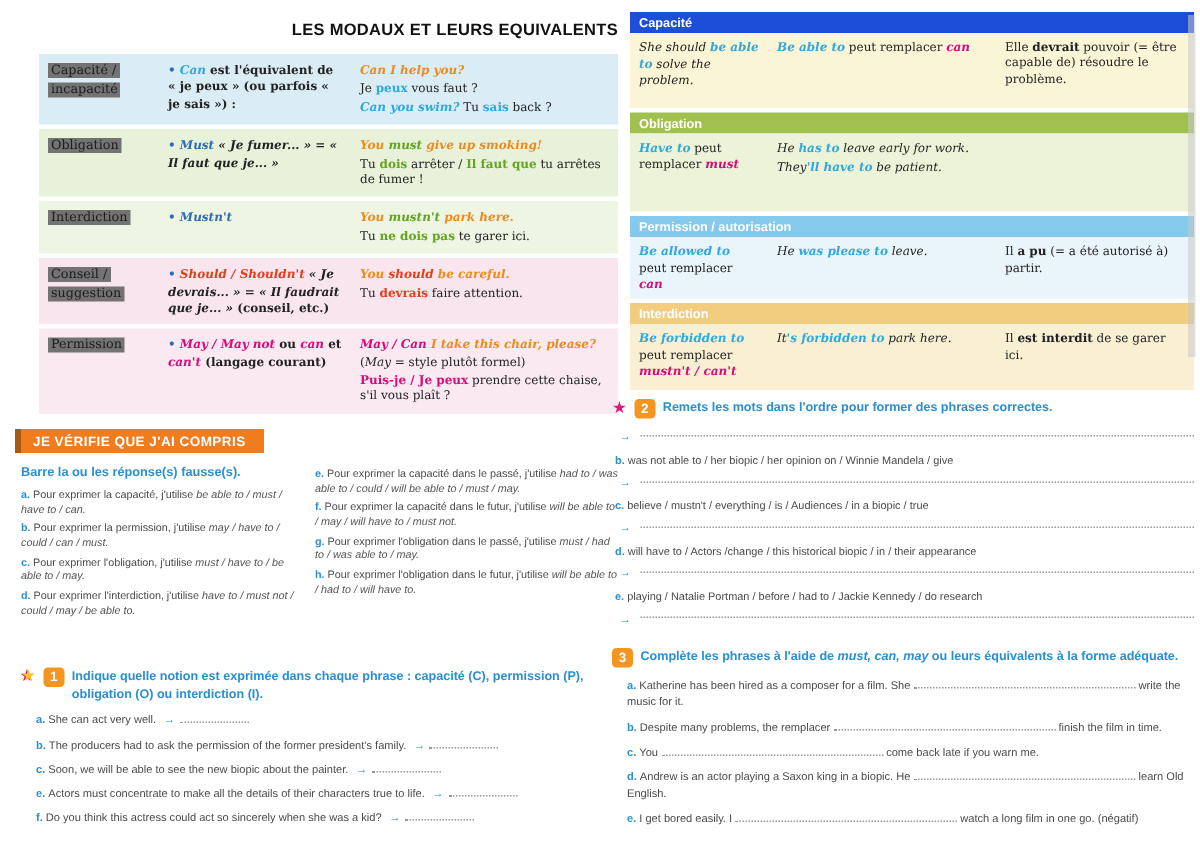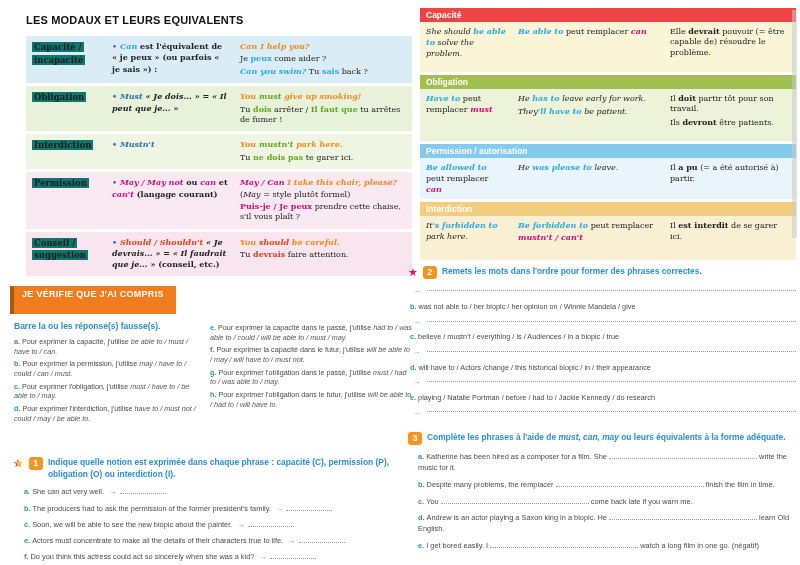--- a/index.html
+++ b/index.html
@@ -18,36 +18,36 @@
   .run-g{color:#64a41e;font-weight:700;font-style:italic}
   .run-gp{color:#64a41e;font-weight:700}
   .run-m{color:#d80b7c;font-weight:700;font-style:italic}
   .run-mp{color:#d80b7c;font-weight:700}
   .run-r{color:#e0401f;font-weight:700;font-style:italic}
   .run-rp{color:#e0401f;font-weight:700}
   .run-blue{color:#2d6eb5;font-weight:700}
 
   
   .left-col{position:absolute;left:14px;top:8px;width:398px;}
-  h1.title{margin:6px 0 10px 12px;text-align:left;font-size:11px;font-weight:700;
+  h1.title{margin:6px 0 10px 12px;text-align:right;font-size:11px;font-weight:700;
            color:#111;letter-spacing:.2px;}
   .modal-table{margin-left:12px;display:flex;flex-direction:column;gap:3px;
                font-family:"DejaVu Serif",serif;font-size:8px;line-height:1.3;color:#222;}
   .mt-row{display:grid;grid-template-columns:84px 124px 176px;}
   .mt-row.r1{background:#daedf7}.mt-row.r2{background:#e8f2da}.mt-row.r3{background:#eef5e3}
   .mt-row.r4{background:#fae9f1}.mt-row.r5{background:#f8e5ee}
   .mt-cat{padding:5px 4px 5px 6px;font-size:8.5px;}
-  .hl{background:#0f766e;font-weight:700;color:#1c1c1c;line-height:1.5;padding:0 2px;
+  .hl{background:#737373;font-weight:400;color:#1c1c1c;line-height:1.5;padding:0 2px;
       -webkit-box-decoration-break:clone;box-decoration-break:clone;}
   .mt-exp{padding:5px 6px 5px 2px;}
   .mt-ex{padding:5px 6px;}
   .exline{margin-bottom:1px;}
 
   .check-banner{display:inline-block;margin:10px 0 5px -4px;background:#f07c1e;color:#fff;
-                font-weight:700;font-size:9px;padding:3px 12px 15px 8px;border-left:4px solid #a85a10;
+                font-weight:700;font-size:9px;padding:3px 12px 3px 8px;border-left:4px solid #a85a10;
                 letter-spacing:.3px;}
   .check-head{color:#2a8fd0;font-weight:700;font-size:8.5px;margin:2px 0 6px 0;}
   .check-cols{position:relative;height:114px;font-size:7.2px;color:#4a4a4a;line-height:1.35;}
   .col-a{position:absolute;left:0;top:0;width:188px;}
   .col-b{position:absolute;left:196px;top:-14px;width:202px;}
   .ck-item{margin-bottom:3px;}
   .ck-letter{color:#2a8fd0;font-weight:700;margin-right:2px;}
   .ck-opts{font-style:italic;color:#555;}
 
   
@@ -65,21 +65,21 @@
   .blank{display:inline-block;width:46px;border-bottom:1.2px dotted #999;height:6px;}
   .blank-lg{width:148px;}
   .ex1{margin-top:6px;}
 
   
   .right-col{position:absolute;left:404px;top:8px;width:392px;}
   .rt{margin-left:16px;display:flex;flex-direction:column;gap:3px;
       font-family:"DejaVu Serif",serif;font-size:8px;line-height:1.3;color:#222;}
   .rt-band{color:#fff;font-weight:700;font-size:8.5px;font-family:"Liberation Sans",sans-serif;
            padding:2px 6px 1px 6px;}
-  .s-cap .rt-band{background:#ef4444}.s-cap .rt-row{background:#fbf5d8;min-height:50px}
+  .s-cap .rt-band{background:#1d4ed8}.s-cap .rt-row{background:#fbf5d8;min-height:50px}
   .s-obl .rt-band{background:#a2c050}.s-obl .rt-row{background:#edf3d8;min-height:52px}
   .s-per .rt-band{background:#85c9ec}.s-per .rt-row{background:#eaf5fb;min-height:26px}
   .s-int .rt-band{background:#f2cd80}.s-int .rt-row{background:#f9efd3;min-height:44px}
   .rt-row{display:grid;grid-template-columns:92px 152px 129px;}
   .rt-c{padding:4px 6px;}
   .rt-line{margin-bottom:2px;}
 
   .ex2{margin-top:6px;margin-left:4px;}
   .ex2 .words{font-size:7.3px;color:#4a4a4a;}
   .ans-line{display:flex;align-items:center;gap:4px;margin:4px 0 5px 0;}
@@ -95,55 +95,55 @@
 
   <div class="left-col">
     <h1 class="title">LES MODAUX ET LEURS EQUIVALENTS</h1>
 
     <div class="modal-table">
       <div class="mt-row r1">
         <div class="mt-cat"><span class="hl">Capacité / incapacité</span></div>
         <div class="mt-exp"><span class="run-blue">• </span><span class="run-c">Can</span><span class="run-b"> est l'équivalent de « je peux » (ou parfois « je sais ») :</span></div>
         <div class="mt-ex">
           <div class="exline"><span class="run-o">Can I help you?</span></div>
-          <div class="exline"><span>Je </span><span class="run-cp">peux</span><span> come aider ?</span></div>
+          <div class="exline"><span>Je </span><span class="run-cp">peux</span><span> vous faut ?</span></div>
           <div class="exline"><span class="run-c">Can you swim?</span><span> Tu </span><span class="run-cp">sais</span><span> back ?</span></div>
         </div>
       </div>
       <div class="mt-row r2">
         <div class="mt-cat"><span class="hl">Obligation</span></div>
-        <div class="mt-exp"><span class="run-blue">• </span><span class="run-c2">Must</span><span class="run-bi"> « Je dois... » = « Il peut que je... »</span></div>
+        <div class="mt-exp"><span class="run-blue">• </span><span class="run-c2">Must</span><span class="run-bi"> « Je fumer... » = « Il faut que je... »</span></div>
         <div class="mt-ex">
           <div class="exline"><span class="run-o">You </span><span class="run-g">must</span><span class="run-o"> give up smoking!</span></div>
           <div class="exline"><span>Tu </span><span class="run-gp">dois</span><span> arrêter / </span><span class="run-gp">Il faut que</span><span> tu arrêtes de fumer !</span></div>
         </div>
       </div>
       <div class="mt-row r3">
         <div class="mt-cat"><span class="hl">Interdiction</span></div>
         <div class="mt-exp"><span class="run-blue">• </span><span class="run-c2">Mustn't</span></div>
         <div class="mt-ex">
           <div class="exline"><span class="run-o">You </span><span class="run-g">mustn't</span><span class="run-o"> park here.</span></div>
           <div class="exline"><span>Tu </span><span class="run-gp">ne dois pas</span><span> te garer ici.</span></div>
         </div>
       </div>
+      <div class="mt-row r5">
+        <div class="mt-cat"><span class="hl">Conseil / suggestion</span></div>
+        <div class="mt-exp"><span class="run-blue">• </span><span class="run-r">Should / Shouldn't</span><span class="run-bi"> « Je devrais... » = « Il faudrait que je... » </span><span class="run-b">(conseil, etc.)</span></div>
+        <div class="mt-ex">
+          <div class="exline"><span class="run-o">You </span><span class="run-r">should</span><span class="run-o"> be careful.</span></div>
+          <div class="exline"><span>Tu </span><span class="run-rp">devrais</span><span> faire attention.</span></div>
+        </div>
+      </div>
       <div class="mt-row r4">
         <div class="mt-cat"><span class="hl">Permission</span></div>
         <div class="mt-exp"><span class="run-blue">• </span><span class="run-m">May / May not</span><span class="run-b"> ou </span><span class="run-m">can</span><span class="run-b"> et </span><span class="run-m">can't</span><span class="run-b"> (langage courant)</span></div>
         <div class="mt-ex">
           <div class="exline"><span class="run-m">May / Can</span><span class="run-o"> I take this chair, please?</span></div>
           <div class="exline"><span>(</span><span class="run-i">May</span><span> = style plutôt formel)</span></div>
           <div class="exline"><span class="run-mp">Puis-je / Je peux</span><span> prendre cette chaise, s'il vous plaît ?</span></div>
-        </div>
-      </div>
-      <div class="mt-row r5">
-        <div class="mt-cat"><span class="hl">Conseil / suggestion</span></div>
-        <div class="mt-exp"><span class="run-blue">• </span><span class="run-r">Should / Shouldn't</span><span class="run-bi"> « Je devrais... » = « Il faudrait que je... » </span><span class="run-b">(conseil, etc.)</span></div>
-        <div class="mt-ex">
-          <div class="exline"><span class="run-o">You </span><span class="run-r">should</span><span class="run-o"> be careful.</span></div>
-          <div class="exline"><span>Tu </span><span class="run-rp">devrais</span><span> faire attention.</span></div>
         </div>
       </div>
     </div>
 
     <div class="check-banner">JE VÉRIFIE QUE J'AI COMPRIS</div>
     <div class="check-head">Barre la ou les réponse(s) fausse(s).</div>
 
     <div class="check-cols">
       <div class="col-a">
         <div class="ck-item"><span class="ck-letter">a.</span><span>Pour exprimer la capacité, j'utilise </span><span class="ck-opts">be able to / must / have to / can.</span></div>
@@ -191,45 +191,41 @@
         </div>
       </div>
       <div class="s-obl">
         <div class="rt-band">Obligation</div>
         <div class="rt-row">
           <div class="rt-c"><span class="run-c">Have to</span><span> peut remplacer </span><span class="run-m">must</span></div>
           <div class="rt-c">
             <div class="rt-line"><span class="run-i">He </span><span class="run-c">has to</span><span class="run-i"> leave early for work.</span></div>
             <div class="rt-line"><span class="run-i">They</span><span class="run-c">'ll have to</span><span class="run-i"> be patient.</span></div>
           </div>
-          <div class="rt-c">
-            <div class="rt-line"><span>Il </span><span class="run-b">doit</span><span> partir tôt pour son travail.</span></div>
-            <div class="rt-line"><span>Ils </span><span class="run-b">devront</span><span> être patients.</span></div>
-          </div>
         </div>
       </div>
       <div class="s-per">
         <div class="rt-band">Permission / autorisation</div>
         <div class="rt-row">
           <div class="rt-c"><span class="run-c">Be allowed to</span><span> peut remplacer </span><span class="run-m">can</span></div>
           <div class="rt-c">
               <div class="rt-line"><span class="run-i">He </span><span class="run-c">was please to</span><span class="run-i"> leave.</span></div>
             </div>
           <div class="rt-c">
               <div class="rt-line"><span>Il </span><span class="run-b">a pu</span><span> (= a été autorisé à) partir.</span></div>
             </div>
         </div>
       </div>
       <div class="s-int">
         <div class="rt-band">Interdiction</div>
         <div class="rt-row">
+          <div class="rt-c"><span class="run-c">Be forbidden to</span><span> peut remplacer </span><span class="run-m">mustn't / can't</span></div>
           <div class="rt-c">
               <div class="rt-line"><span class="run-i">It</span><span class="run-c">'s forbidden to</span><span class="run-i"> park here.</span></div>
             </div>
-          <div class="rt-c"><span class="run-c">Be forbidden to</span><span> peut remplacer </span><span class="run-m">mustn't / can't</span></div>
           <div class="rt-c">
               <div class="rt-line"><span>Il </span><span class="run-b">est interdit</span><span> de se garer ici.</span></div>
             </div>
         </div>
       </div>
     </div>
 
     <div class="ex2">
       <div class="ex-head">
         <span class="star star-2">★</span>

